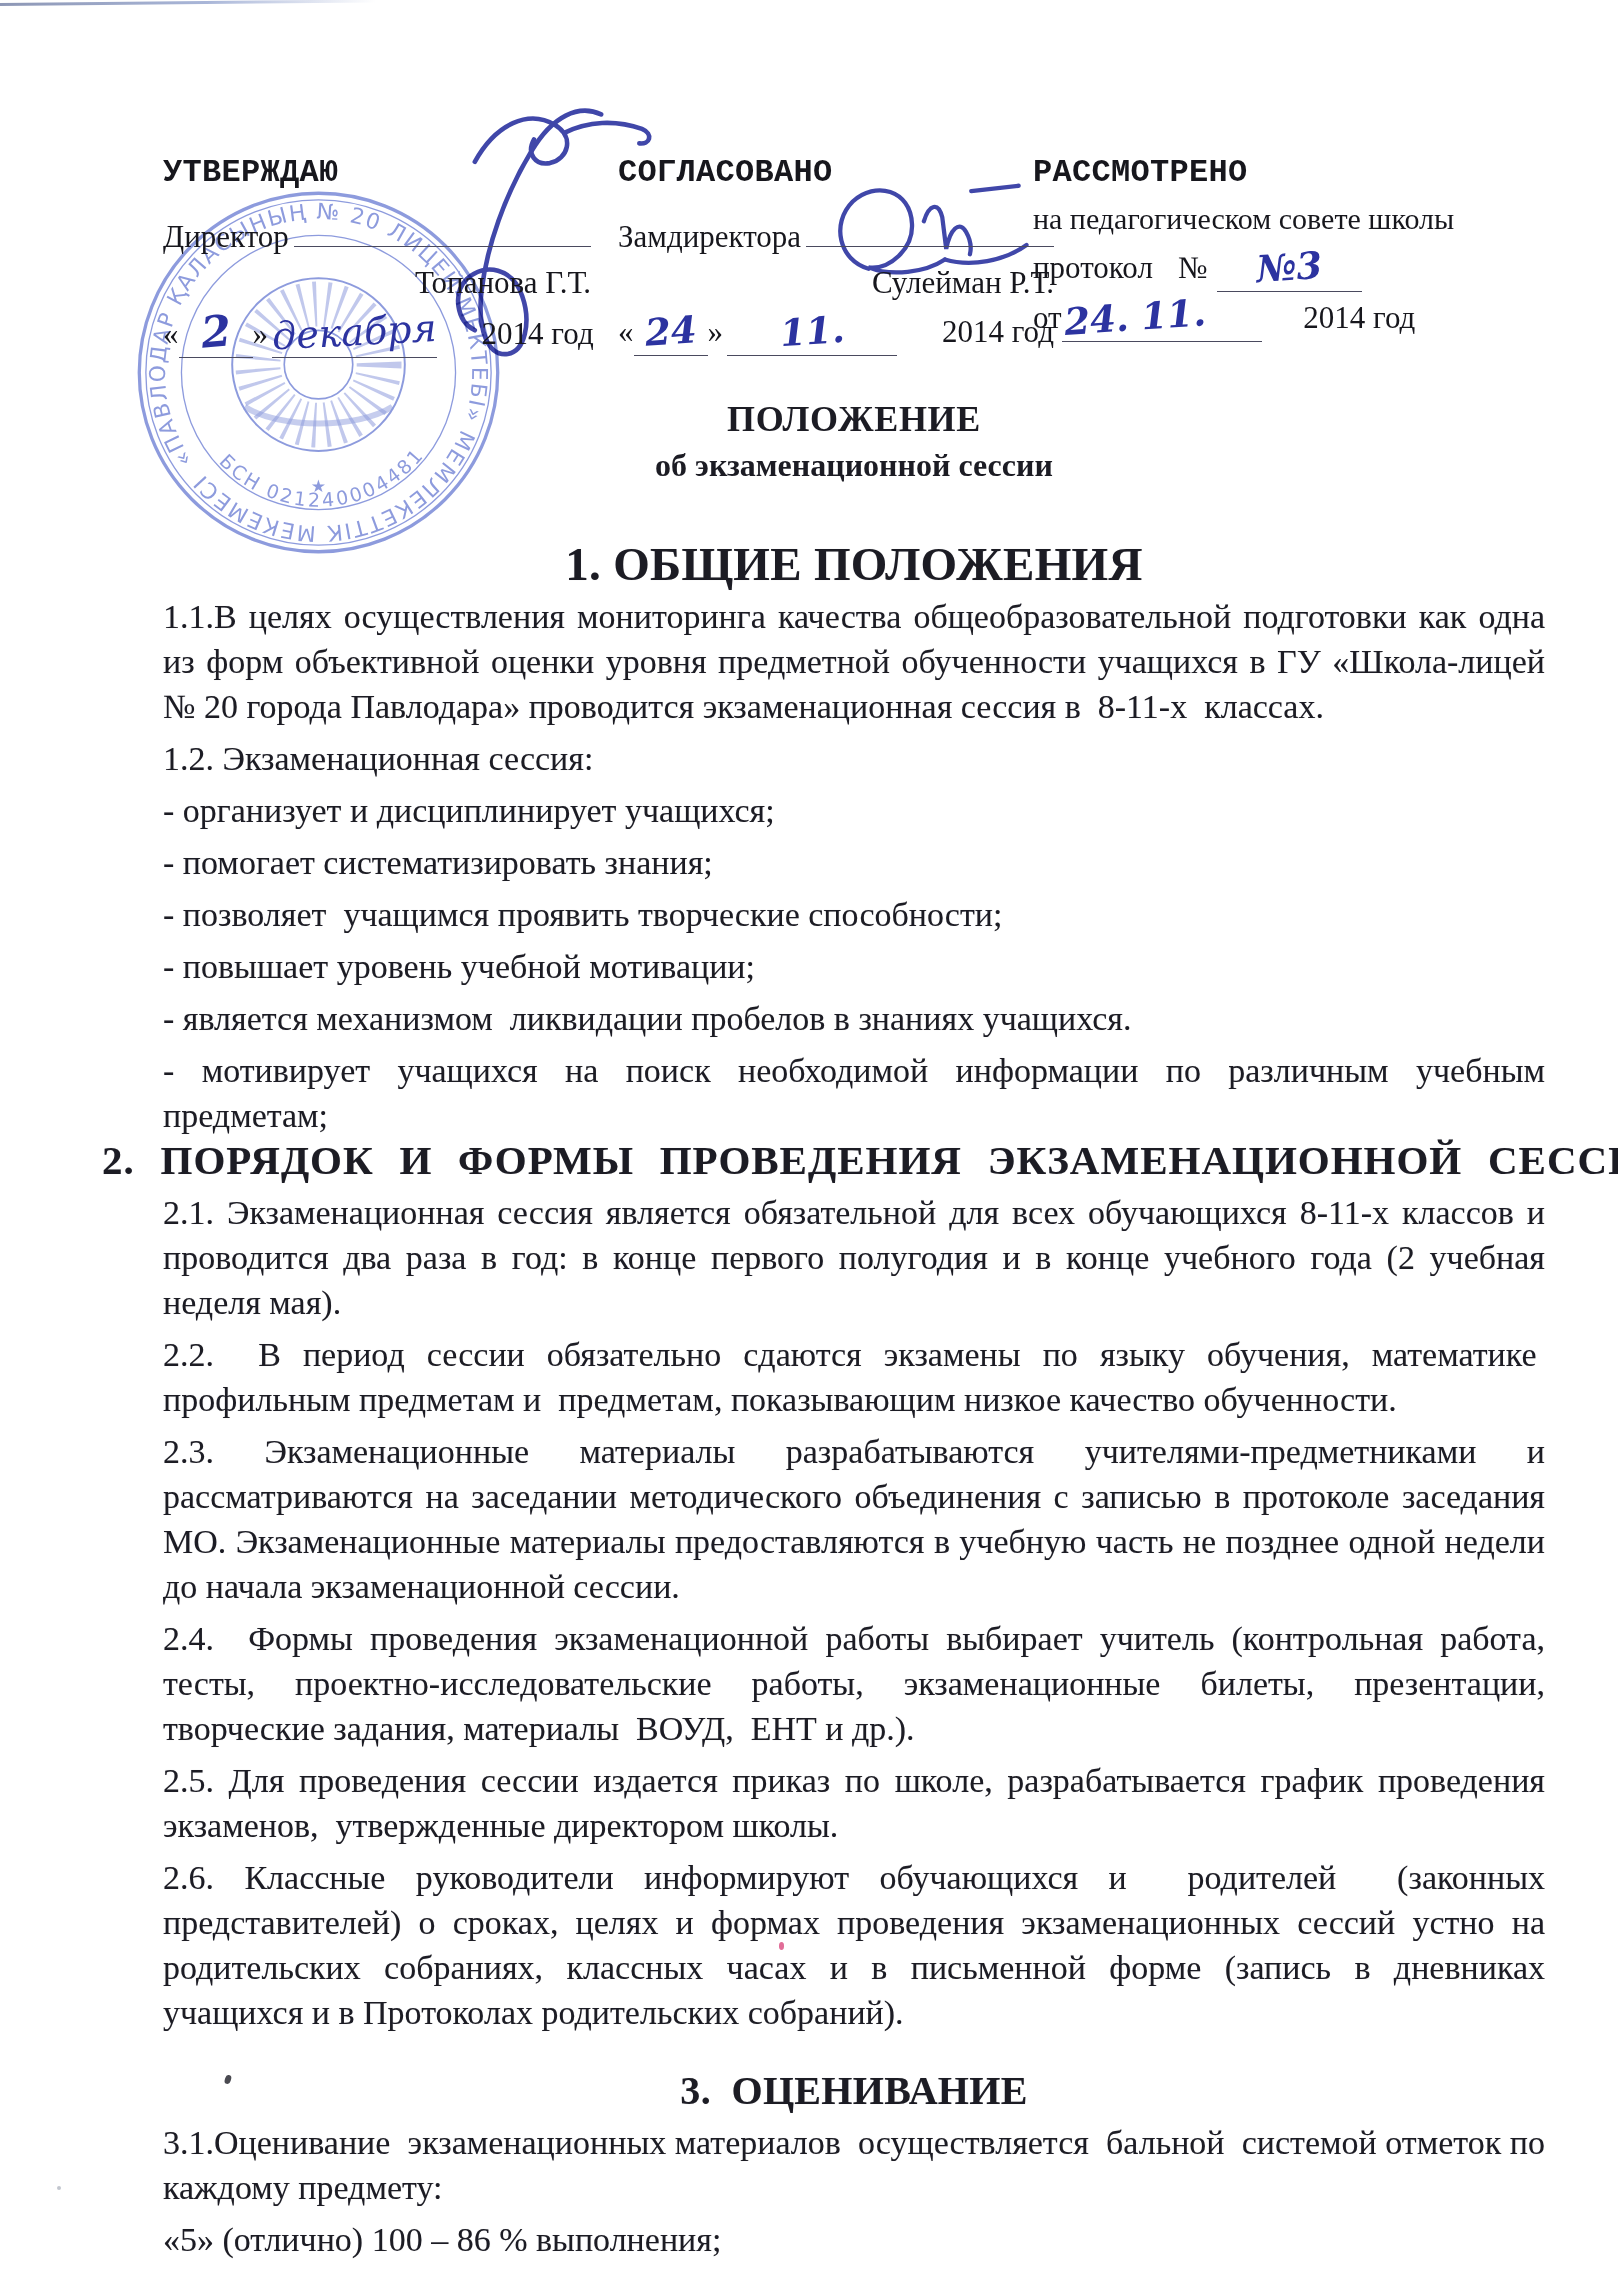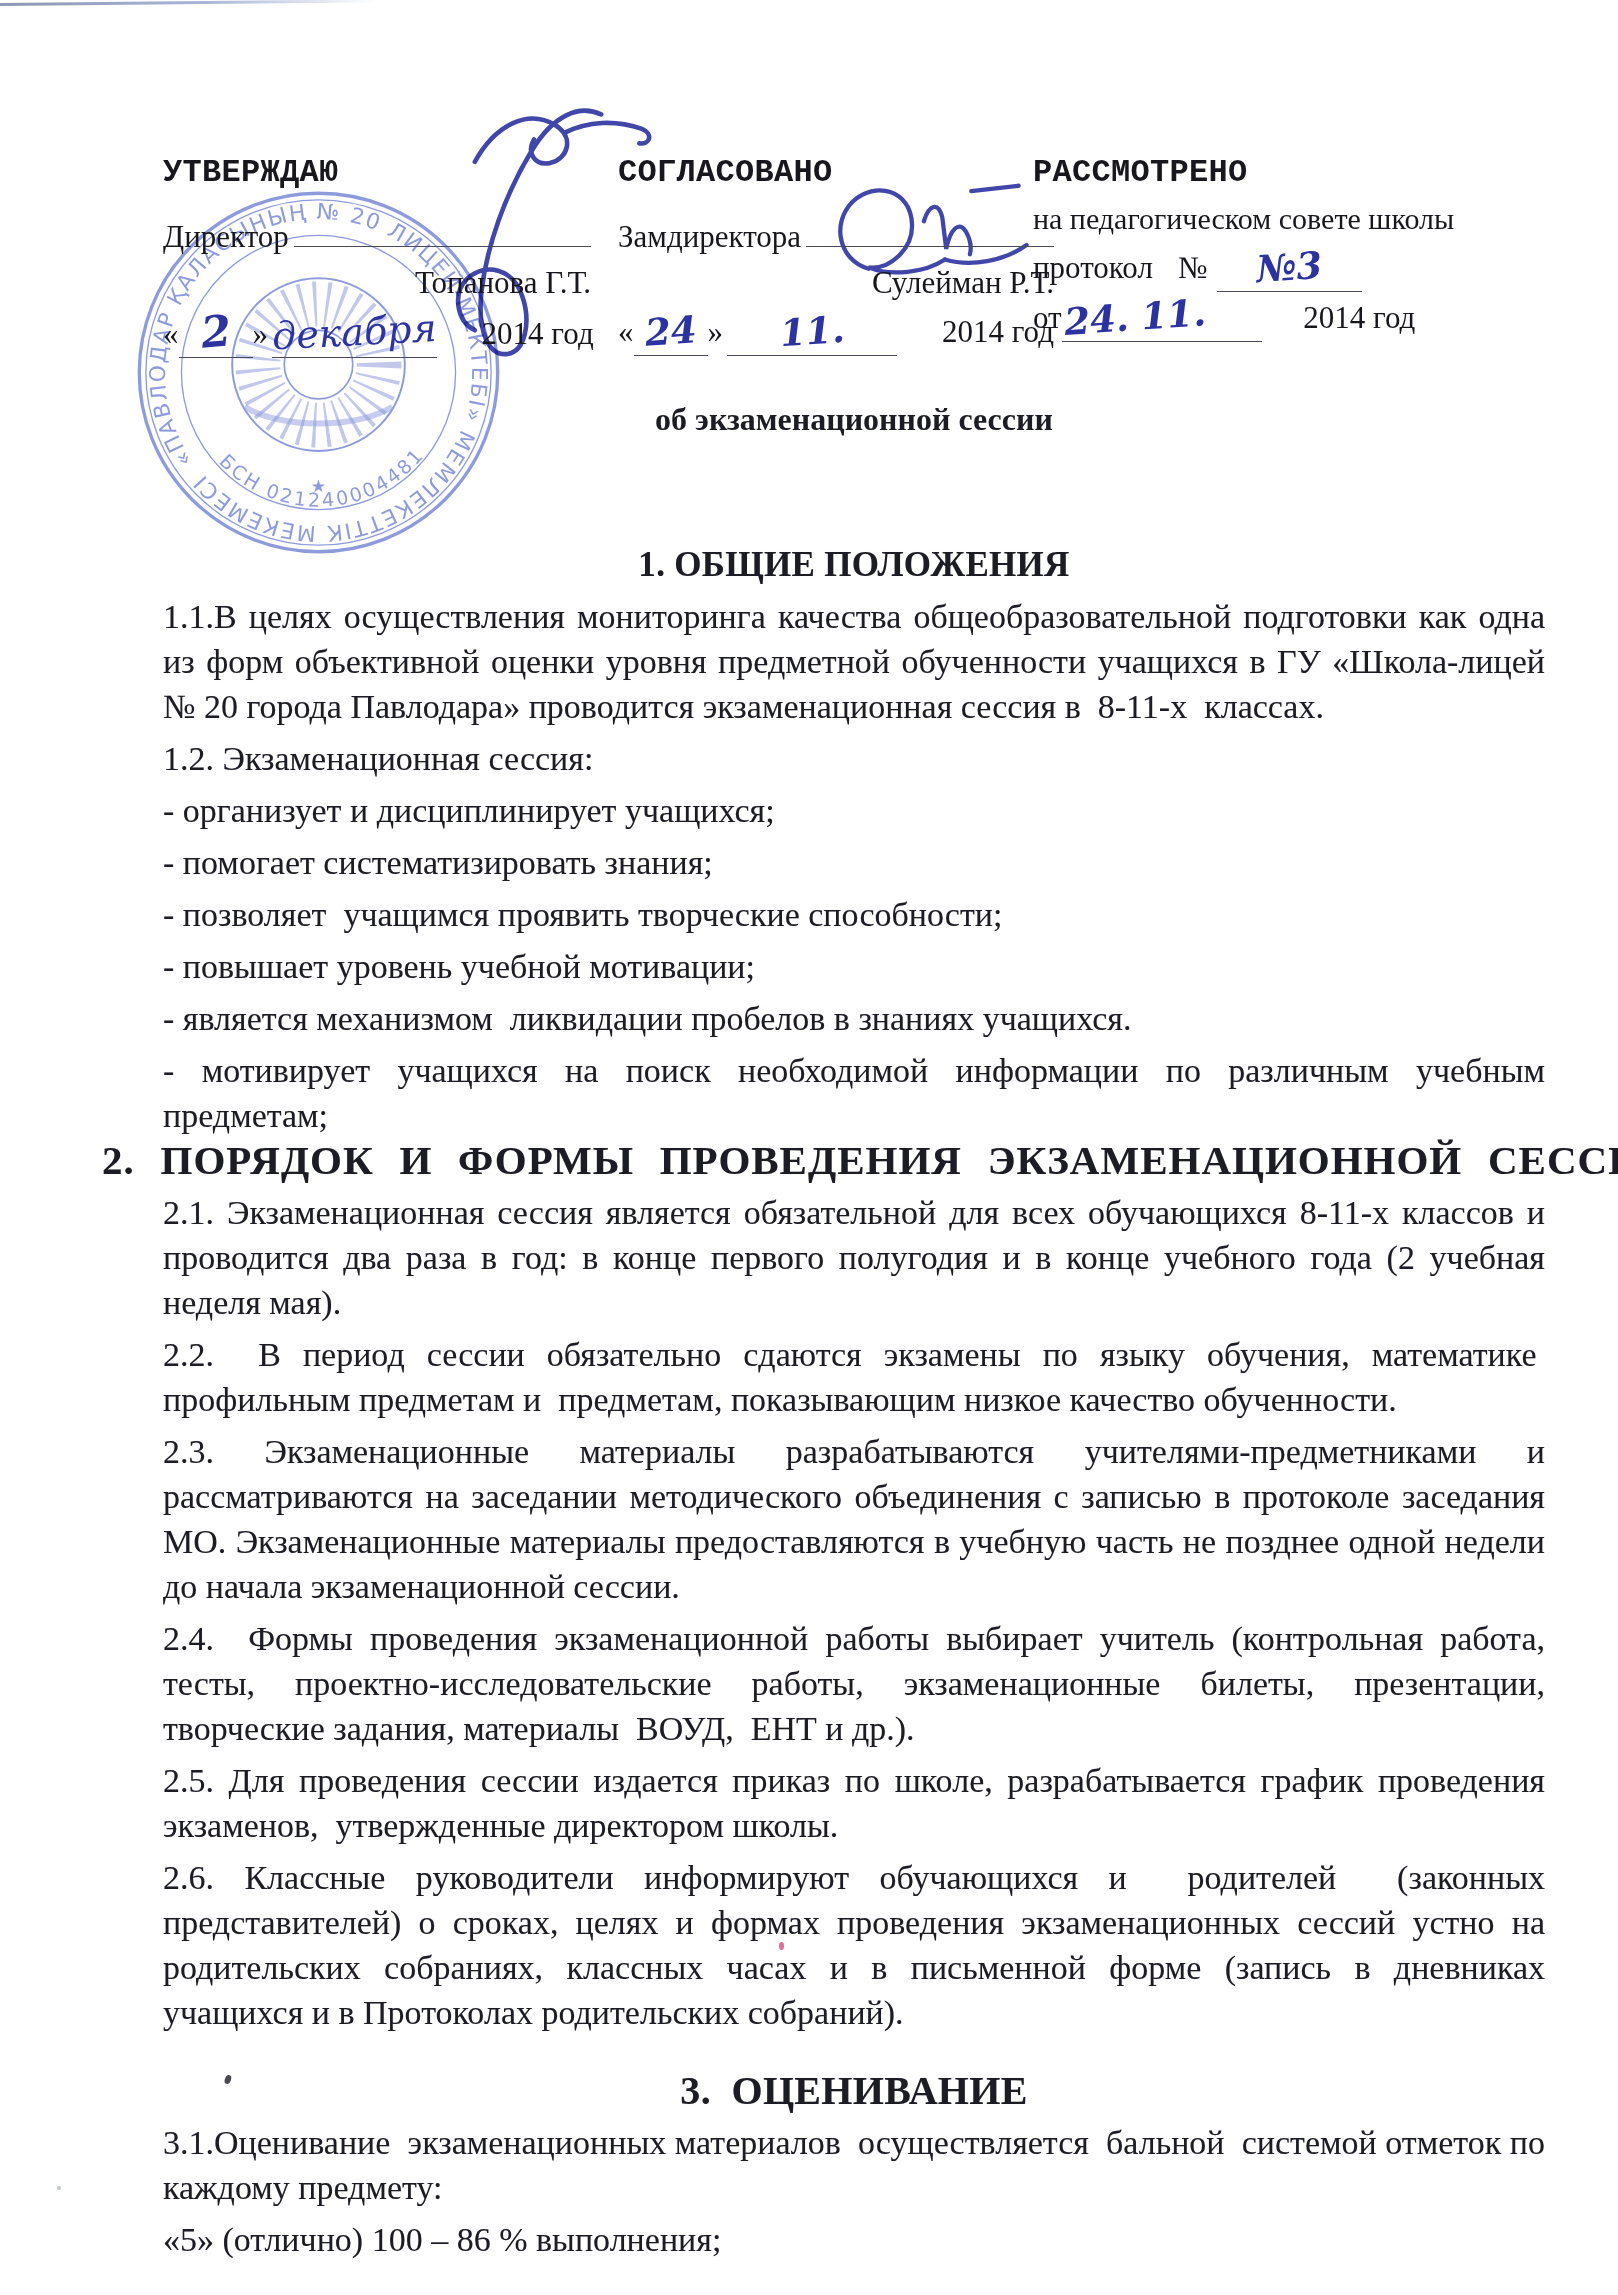--- a/index.html
+++ b/index.html
@@ -61,21 +61,21 @@
   .doc-title{font-weight:bold;font-size:36px;letter-spacing:0.7px;}
   .doc-subtitle{font-weight:bold;font-size:32px;}
 
   
   .doc-body{
     position:absolute;left:163px;right:74px;top:542px;
     font-size:34px;line-height:45px;
     text-shadow:0 0 0.7px rgba(20,20,30,.25);
   }
   .blk-p{text-align:justify;text-align-last:left;margin-top:7px;}
-  .blk-hc{font-weight:bold;text-align:center;font-size:35px;letter-spacing:0.3px;}
+  .blk-hc{font-weight:bold;text-align:center;font-size:47px;letter-spacing:0.3px;}
   .blk-h{
     font-weight:bold;text-align:center;font-size:41px;
     letter-spacing:1px;word-spacing:14.5px;
     margin-left:-61px;margin-right:-8px;white-space:nowrap;
   }
   .blk-hs{font-weight:bold;text-align:center;font-size:40px;margin-top:33px;letter-spacing:0.3px;}
 </style>
 </head>
 <body>
 
@@ -164,20 +164,21 @@
       <span class="proto-val"><span class="hw hw-small">№3</span></span>
     </div>
     <div class="proto-row">
       <span>от</span>
       <span class="from-val"><span class="hw hw-small">24. 11.</span></span>
       <span class="yr">2014 год</span>
     </div>
   </div>
 
   <div class="title-wrap">
+    <div class="doc-title">ПОЛОЖЕНИЕ</div>
     <div class="doc-subtitle">об экзаменационной сессии</div>
   </div>
 
   <div class="doc-body" id="doc-body">
       <div class="blk-hc">1. ОБЩИЕ ПОЛОЖЕНИЯ</div>
       <div class="blk-p">1.1.В целях осуществления мониторинга качества общеобразовательной подготовки как одна из форм объективной оценки уровня предметной обученности учащихся в ГУ «Школа-лицей № 20 города Павлодара» проводится экзаменационная сессия в&nbsp; 8-11-х&nbsp; классах.</div>
       <div class="blk-p">1.2. Экзаменационная сессия:</div>
       <div class="blk-p">- организует и дисциплинирует учащихся;</div>
       <div class="blk-p">- помогает систематизировать знания;</div>
       <div class="blk-p">- позволяет&nbsp; учащимся проявить творческие способности;</div>

